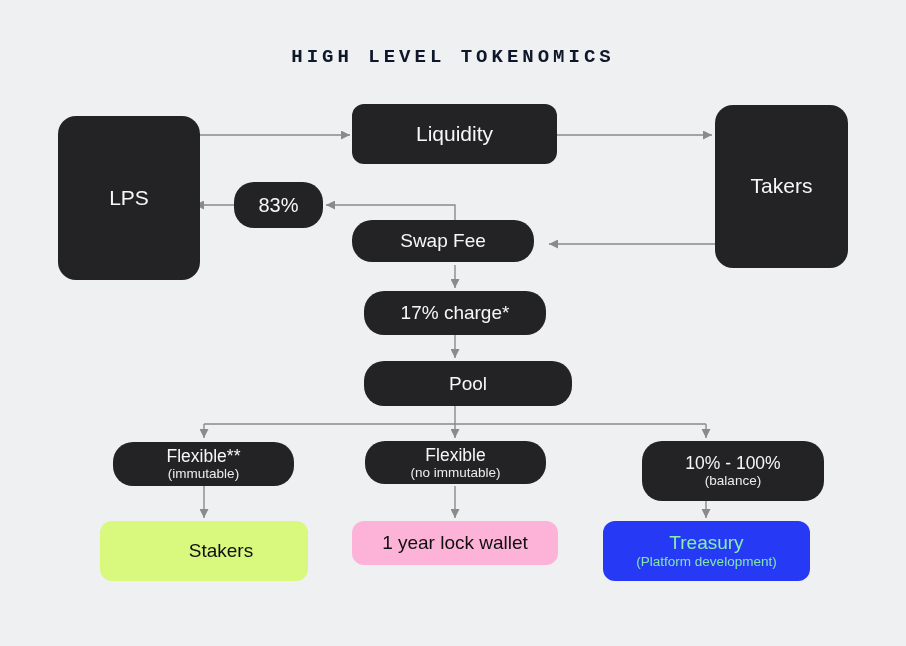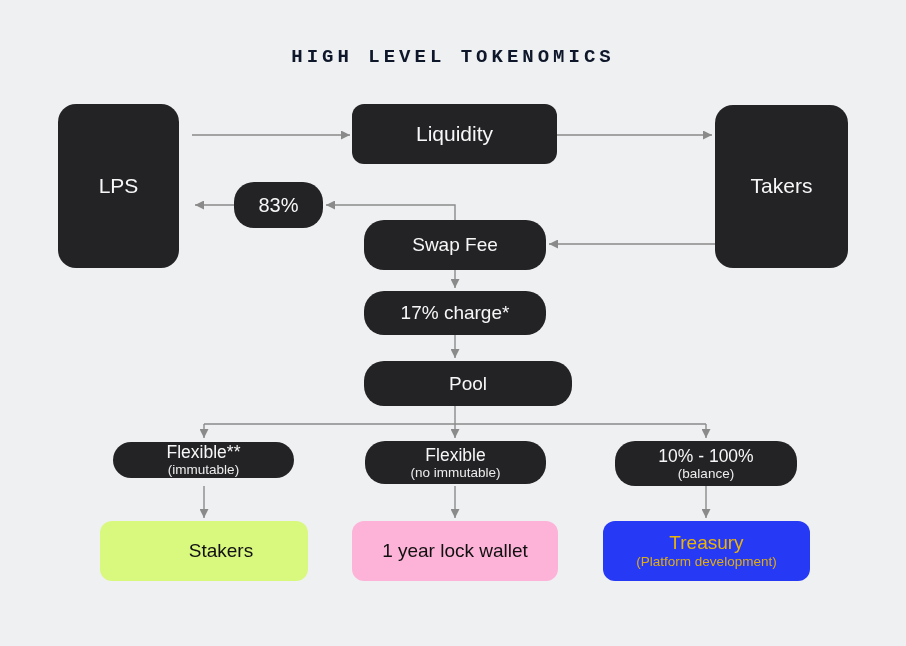--- a/index.html
+++ b/index.html
@@ -25,21 +25,21 @@
   }
   .dark{background:var(--node-dark,#232326);color:#f7f7f7;justify-content:center;}
   .big{border-radius:18px;font-size:21px;}
   .mid{font-size:19px;}
   .small{font-size:20px;}
   .branch{font-size:17.5px;}
   .sub{font-size:13.5px;font-weight:400;opacity:.95;margin-top:0px;}
   .leaf{border-radius:12px;font-size:19px;color:#101010;}
   .leaf-stakers{background:var(--stakers-bg,#d9f87e);padding-left:34px;}
   .leaf-lock{background:var(--lock-wallet-bg,#fdb3d8);}
-  .leaf-treasury{background:var(--treasury-bg,#2639f5);color:#eab308;}
+  .leaf-treasury{background:var(--treasury-bg,#2639f5);color:#86efac;}
 </style>
 </head>
 <body>
 
 <div class="canvas">
 
   <svg class="edges" viewBox="0 0 906 646" xmlns="http://www.w3.org/2000/svg">
     <defs>
       <marker id="arr" viewBox="0 0 9 9" refX="9" refY="4.5" markerWidth="9" markerHeight="9" markerUnits="userSpaceOnUse" orient="auto">
         <path class="arrowhead" d="M0 0 L9 4.5 L0 9 z"></path>
@@ -57,68 +57,68 @@
     <path class="edge" d="M204 424 L204 438" marker-end="url(#arr)"></path>
     <path class="edge" d="M455 424 L455 438" marker-end="url(#arr)"></path>
     <path class="edge" d="M706 424 L706 438" marker-end="url(#arr)"></path>
     <path class="edge" d="M204 486 L204 518" marker-end="url(#arr)"></path>
     <path class="edge" d="M455 486 L455 518" marker-end="url(#arr)"></path>
     <path class="edge" d="M706 486 L706 518" marker-end="url(#arr)"></path>
   </svg>
 
   <div class="title">HIGH LEVEL TOKENOMICS</div>
 
-  <div class="node dark big" style="left:58px;top:104px;width:121px;height:164px">
+  <div class="node dark big" style="left:58px;top:116px;width:142px;height:164px">
     <span>LPS</span>
   </div>
 
   <div class="node dark big" style="left:352px;top:104px;width:205px;height:60px;border-radius:12px">
     <span>Liquidity</span>
   </div>
 
   <div class="node dark big" style="left:715px;top:105px;width:133px;height:163px">
     <span>Takers</span>
   </div>
 
   <div class="node dark small" style="left:234px;top:182px;width:89px;height:46px">
     <span>83%</span>
   </div>
 
-  <div class="node dark mid" style="left:364px;top:220px;width:182px;height:50px">
+  <div class="node dark mid" style="left:352px;top:220px;width:182px;height:42px">
     <span>Swap Fee</span>
   </div>
 
   <div class="node dark mid" style="left:364px;top:291px;width:182px;height:44px">
     <span>17% charge*</span>
   </div>
 
   <div class="node dark mid" style="left:364px;top:361px;width:208px;height:45px">
     <span>Pool</span>
   </div>
 
-  <div class="node dark branch" style="left:113px;top:442px;width:181px;height:36px">
+  <div class="node dark branch" style="left:113px;top:442px;width:181px;height:44px">
     <span>Flexible**</span>
     <span class="sub">(immutable)</span>
   </div>
 
   <div class="node dark branch" style="left:365px;top:441px;width:181px;height:43px">
     <span>Flexible</span>
     <span class="sub">(no immutable)</span>
   </div>
 
-  <div class="node dark branch" style="left:615px;top:441px;width:182px;height:45px">
+  <div class="node dark branch" style="left:642px;top:441px;width:182px;height:60px">
     <span>10% - 100%</span>
     <span class="sub">(balance)</span>
   </div>
 
   <div class="node leaf leaf-stakers" style="left:100px;top:521px;width:208px;height:60px">
     <span>Stakers</span>
   </div>
 
-  <div class="node leaf leaf-lock" style="left:352px;top:521px;width:206px;height:60px">
+  <div class="node leaf leaf-lock" style="left:352px;top:521px;width:206px;height:44px">
     <span>1 year lock wallet</span>
   </div>
 
   <div class="node leaf leaf-treasury" style="left:603px;top:521px;width:207px;height:60px">
     <span>Treasury</span>
     <span class="sub">(Platform development)</span>
   </div>
 
 </div>
 

